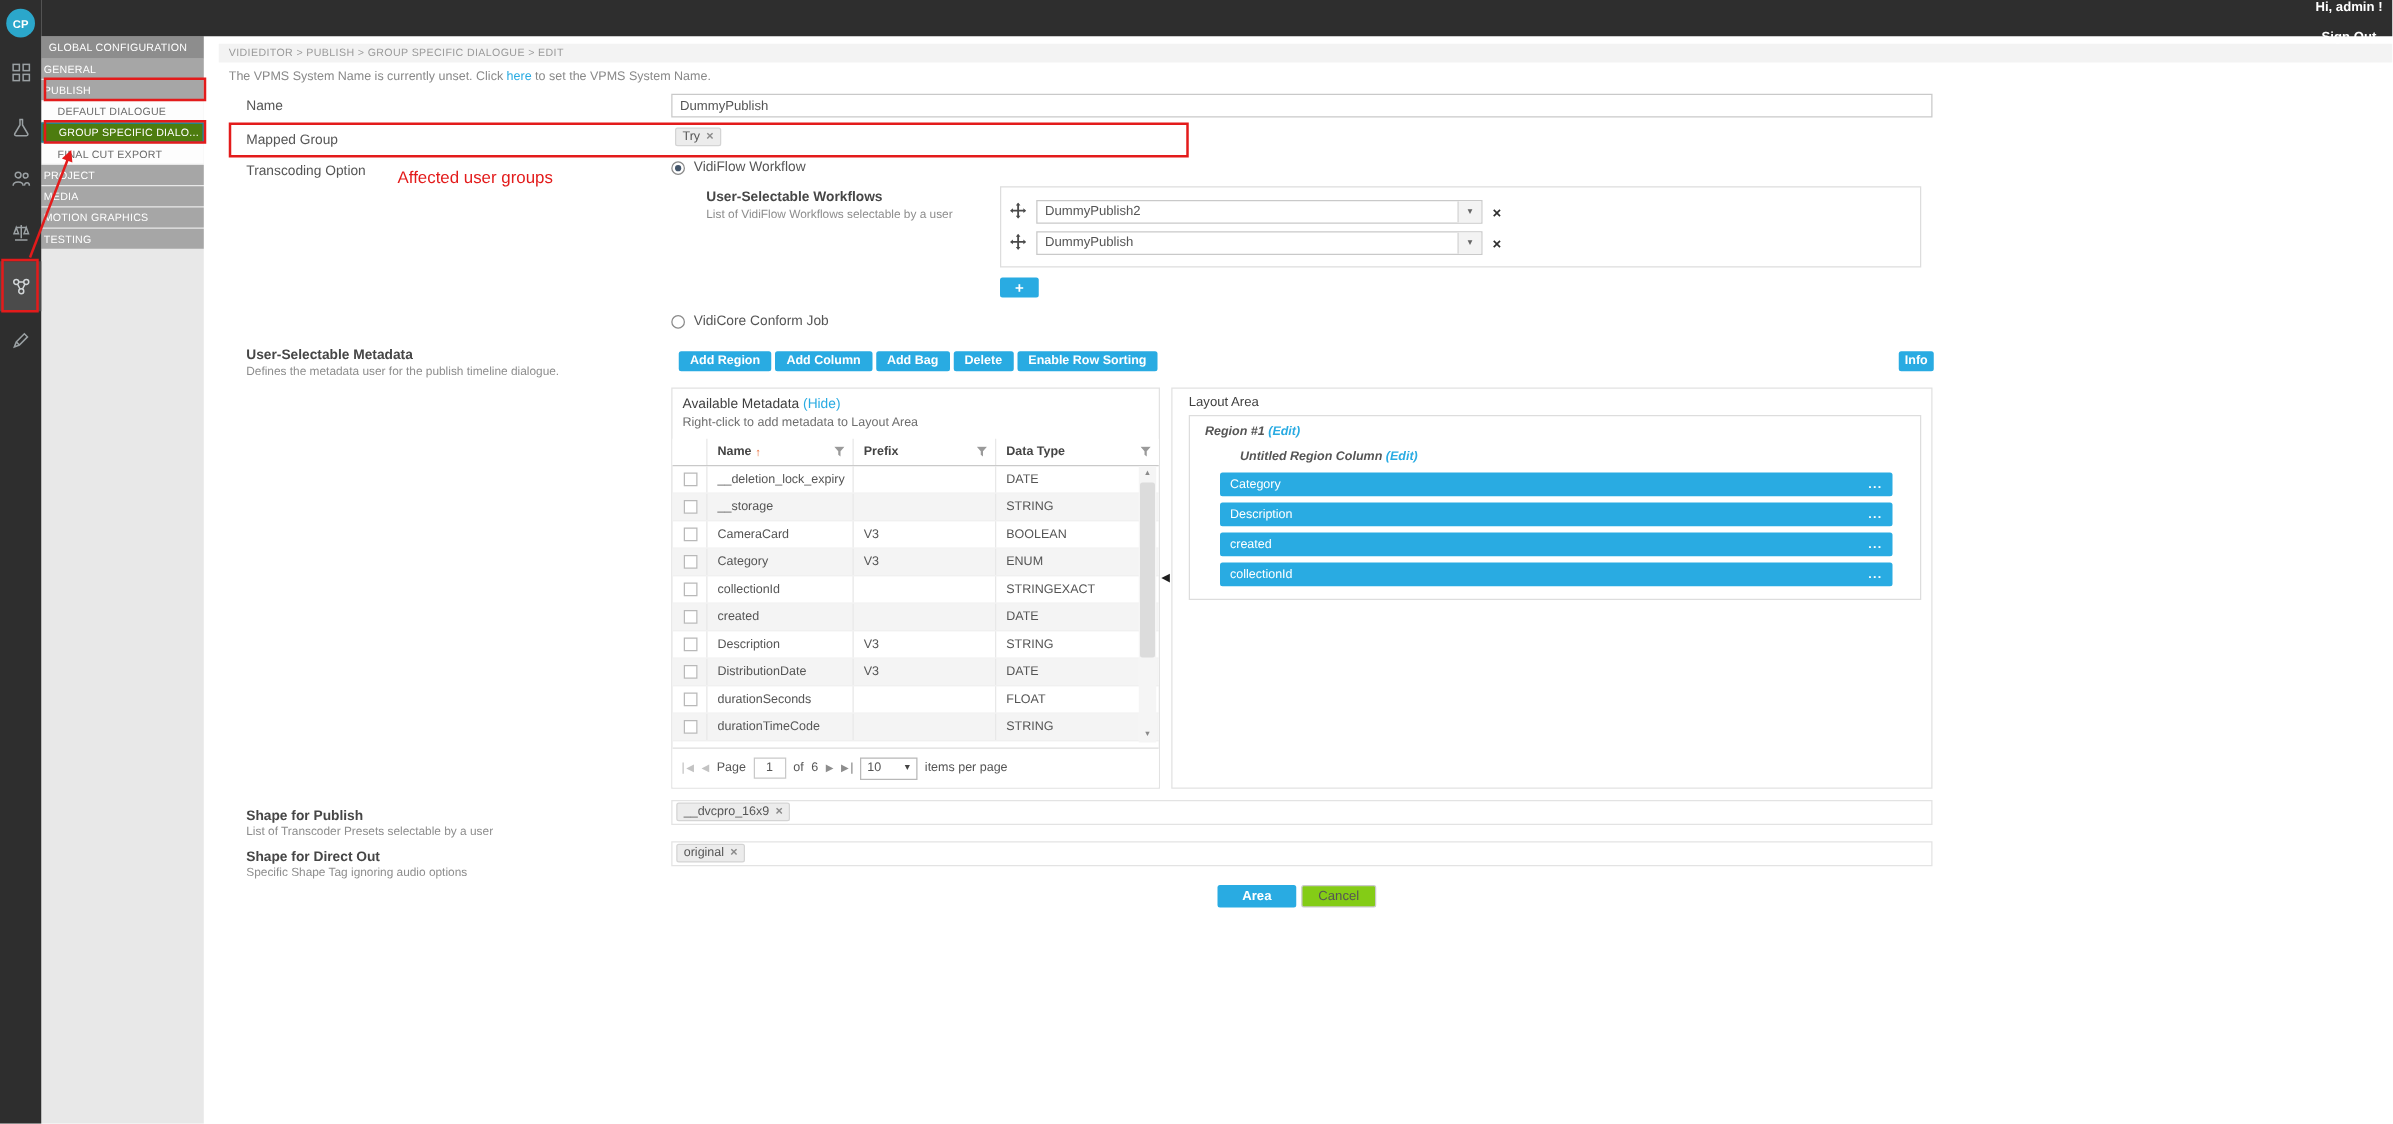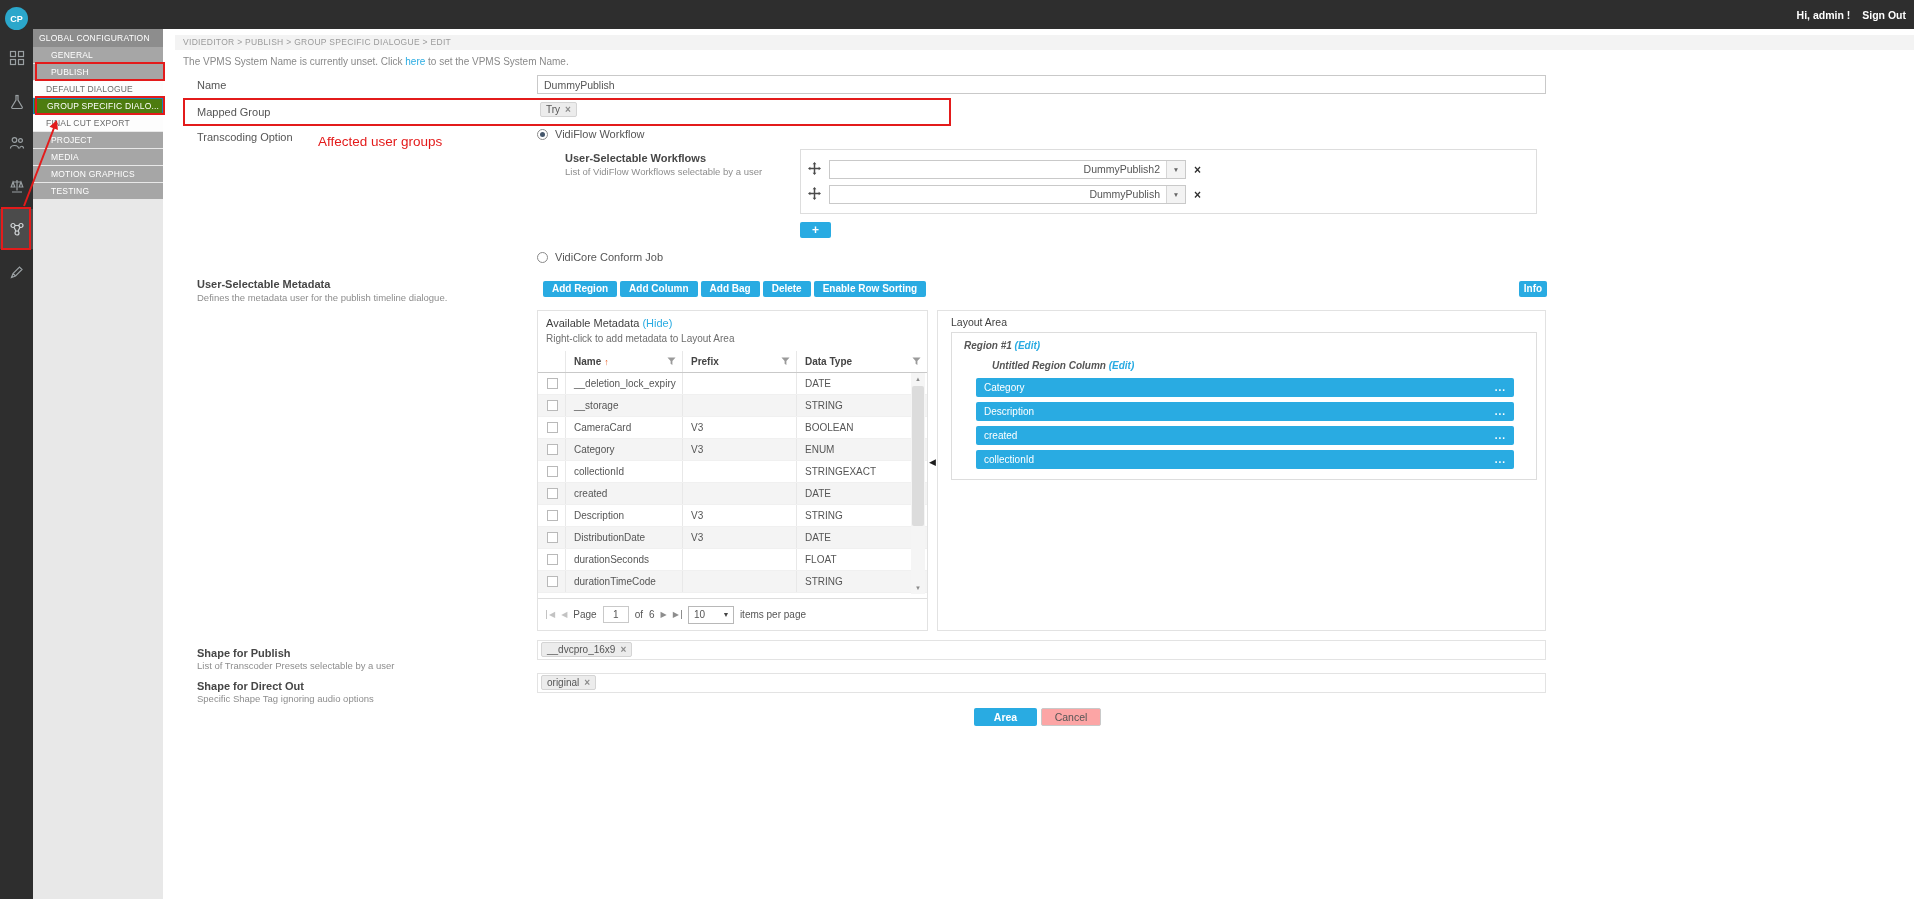--- a/index.html
+++ b/index.html
@@ -13,27 +13,27 @@
   .rail-icon svg { stroke:#9aa0a3; fill:none; stroke-width:1.2; }
   .rail-icon.hl { background:#4b4b4b; height:40px; }
   .rail-icon.hl svg { stroke:#d2d6d8; }
 
   
   .topbar { position:absolute; left:33px; top:0; right:0; height:29px; background:#2e2e2e; z-index:4; }
   .tabs { position:absolute; left:4px; top:2px; display:flex; gap:2px; height:27px; }
   .tab { width:90px; font-size:9px; letter-spacing:.4px; color:#3d3d3d; background:#9f9f9f; border:1px solid #7b7b7b; padding-left:8px; line-height:24px; cursor:pointer; position:relative; }
   .tab.active { background:#fff; border-color:#fff; color:#2e2e2e; }
   .tab .pin { position:absolute; right:5px; top:6px; }
-  .user-area { position:absolute; right:8px; top:0; height:29px; display:flex; align-items:center; gap:12px; color:#fff; font-size:10.5px; font-weight:bold; }
+  .user-area { position:absolute; right:8px; top:0; height:29px; display:flex; align-items:center; gap:12px; color:#fff; font-size:10.5px; font-weight:bold;flex-direction:column; }
   .signout { cursor:pointer; }
 
   
   .nav { position:absolute; left:33px; top:29px; width:130px; bottom:0; background:#e8e8e8; z-index:3; }
   .nav-header { height:18px; line-height:18px; background:#8d8d8d; color:#fff; font-size:8.5px; letter-spacing:.2px; padding-left:6px; }
-  .nav-item { height:16px; line-height:16px; margin-bottom:1px; font-size:8.5px; letter-spacing:.2px; padding-left:18px; cursor:pointer; white-space:nowrap; overflow:hidden; }
+  .nav-item { height:16px; line-height:16px; margin-bottom:1px; font-size:8.5px; letter-spacing:.2px; padding-left:2px; cursor:pointer; white-space:nowrap; overflow:hidden; }
   .nav-item.top { background:#a6a6a6; color:#fff; }
   .nav-item.sub { background:#fdfdfd; color:#6b6b6b; padding-left:13px; }
   .nav-item.sel { background:#4d7c0f; color:#fff; border:1px solid #1587b8; line-height:14px; }
 
   
   .main { position:absolute; left:163px; top:29px; width:1751px; height:870px; background:#fff; font-size:11px; }
   .abs { position:absolute; }
   .breadcrumb { left:12px; top:6px; right:0; height:15px; line-height:15px; background:#f3f3f3; padding-left:8px; font-size:8.5px; letter-spacing:.3px; color:#9a9a9a; cursor:pointer; }
   .notice { left:20px; top:27px; font-size:10px; color:#898989; }
   .link { color:#29abe2; cursor:pointer; text-decoration:none; }
@@ -45,21 +45,21 @@
   .mg-chip { left:377px; top:73px; }
   .radio-row { display:flex; align-items:center; gap:7px; }
   .radio1 { left:374px; top:99px; } .radio2 { left:374px; top:222px; }
   .radio { width:11px; height:11px; border:1px solid #8a8a8a; border-radius:50%; background:#fff; display:inline-block; position:relative; cursor:pointer; flex:0 0 auto; }
   .radio.on::after { content:""; position:absolute; left:2px; top:2px; width:5px; height:5px; border-radius:50%; background:#44566b; }
   .sect-title { font-size:11px; font-weight:bold; color:#464646; }
   .sect-sub { font-size:9.5px; color:#8d8d8d; }
   .wf-title { left:402px; top:123px; } .wf-sub { left:402px; top:137px; }
   .wf-box { left:637px; top:120px; width:737px; height:65px; border:1px solid #ddd; }
   .wf-row { position:absolute; left:7px; display:flex; align-items:center; gap:8px; height:19px; }
-  .dropdown { width:357px; height:19px; border:1px solid #c9c9c9; display:flex; background:#fff; cursor:pointer;text-align:right; }
+  .dropdown { width:357px; height:19px; border:1px solid #c9c9c9; display:flex; background:#fff; cursor:pointer; }
   .dd-text { flex:1; padding:0 6px; line-height:17px; font-size:10.5px; color:#555; }
   .dd-caret { width:19px; border-left:1px solid #d6d6d6; background:#f3f3f3; display:flex; align-items:center; justify-content:center; font-size:6.5px; color:#666; }
   .xbtn { color:#2f2f2f; font-weight:bold; font-size:12px; cursor:pointer; }
   .btn { background:#29abe2; color:#fff; font-size:10px; font-weight:bold; border-radius:2px; text-align:center; cursor:pointer; }
   .add-wf { left:637px; top:193px; width:31px; height:16px; line-height:16px; font-size:12px; }
   .usm-title { left:34px; top:249px; } .usm-sub { left:34px; top:263px; }
   .toolbar { left:380px; top:252px; display:flex; gap:3px; }
   .tbtn { height:16px; line-height:16px; padding:0 9px; }
   .info-btn { left:1356px; top:252px; width:28px; height:16px; line-height:16px; }
   .panel { border:1px solid #e2e2e2; background:#fff; }
@@ -97,21 +97,21 @@
   .region-box { position:absolute; left:13px; top:21px; width:586px; height:148px; border:1px solid #ddd; }
   .region-label { position:absolute; left:12px; top:7px; font-size:10px; font-style:italic; color:#555; font-weight:bold; }
   .col-label { position:absolute; left:24px; top:27px; font-size:10px; font-style:italic; color:#555; font-weight:bold;margin-left:16px; }
   .bars { position:absolute; left:24px; top:45px; width:538px; }
   .bar { height:19px; background:#29abe2; border-radius:2px; margin-bottom:5px; color:#fff; font-size:10px; display:flex; align-items:center; padding:0 8px; cursor:pointer; }
   .bar .dots { margin-left:auto; font-weight:bold; letter-spacing:1px; }
   .sp-label { top:618px; } .sp-sub { top:631px; } .sp-field { top:611px; }
   .sd-label { top:651px; } .sd-sub { top:664px; } .sd-field { top:644px; }
   .shape-field { left:374px; width:1009px; height:20px; border:1px solid #e3e3e3; padding:1px 3px; }
   .save-btn { left:811px; top:679px; width:63px; height:18px; line-height:18px; font-size:10.5px; }
-  .cancel-btn { left:878px; top:679px; width:60px; height:18px; line-height:16px; font-size:10.5px; background:#fca5a5; border:1px solid #c9c9c9; color:#555; border-radius:2px; text-align:center; cursor:pointer; }
+  .cancel-btn { left:878px; top:679px; width:60px; height:18px; line-height:16px; font-size:10.5px; background:#84cc16; border:1px solid #c9c9c9; color:#555; border-radius:2px; text-align:center; cursor:pointer; }
 
   
   .anno { position:absolute; border:2px solid #e31b1b; z-index:100; pointer-events:none; }
   .anno-label { position:absolute; left:318px; top:134px; z-index:100; color:#e31b1b; font-size:13.5px; pointer-events:none; }
   .anno-arrow { position:absolute; z-index:100; pointer-events:none; }
 </style>
 </head>
 <body>
 
 <div class="rail">

